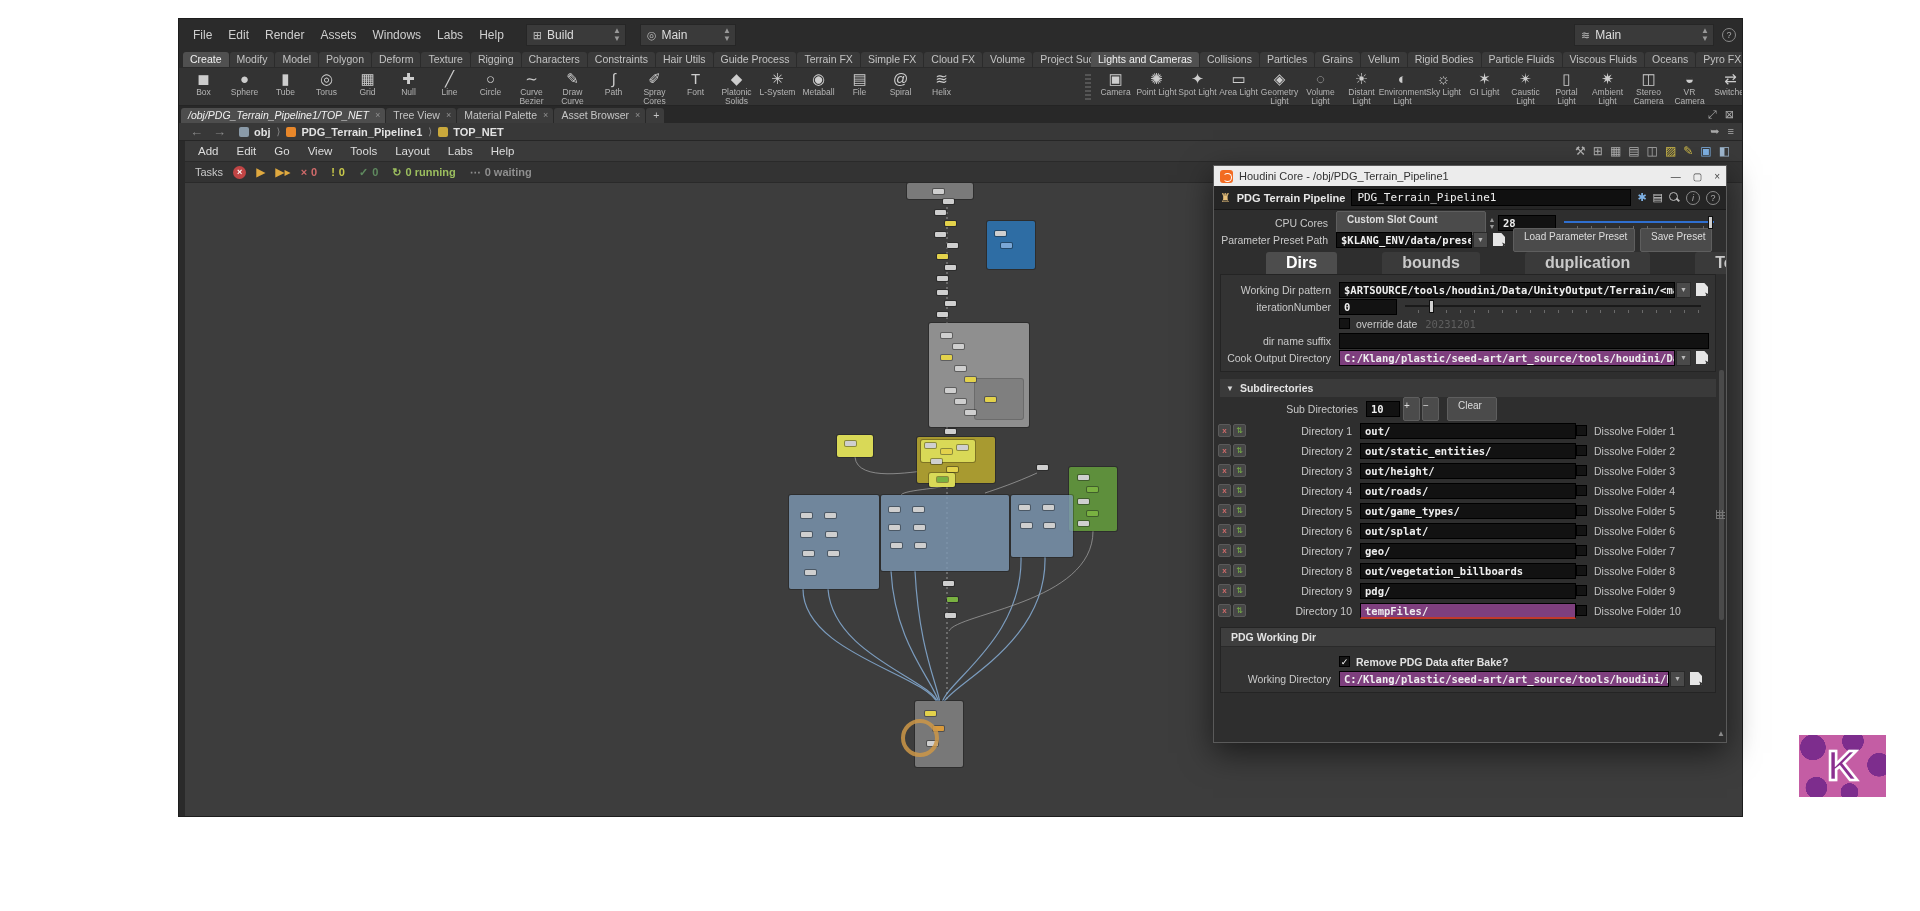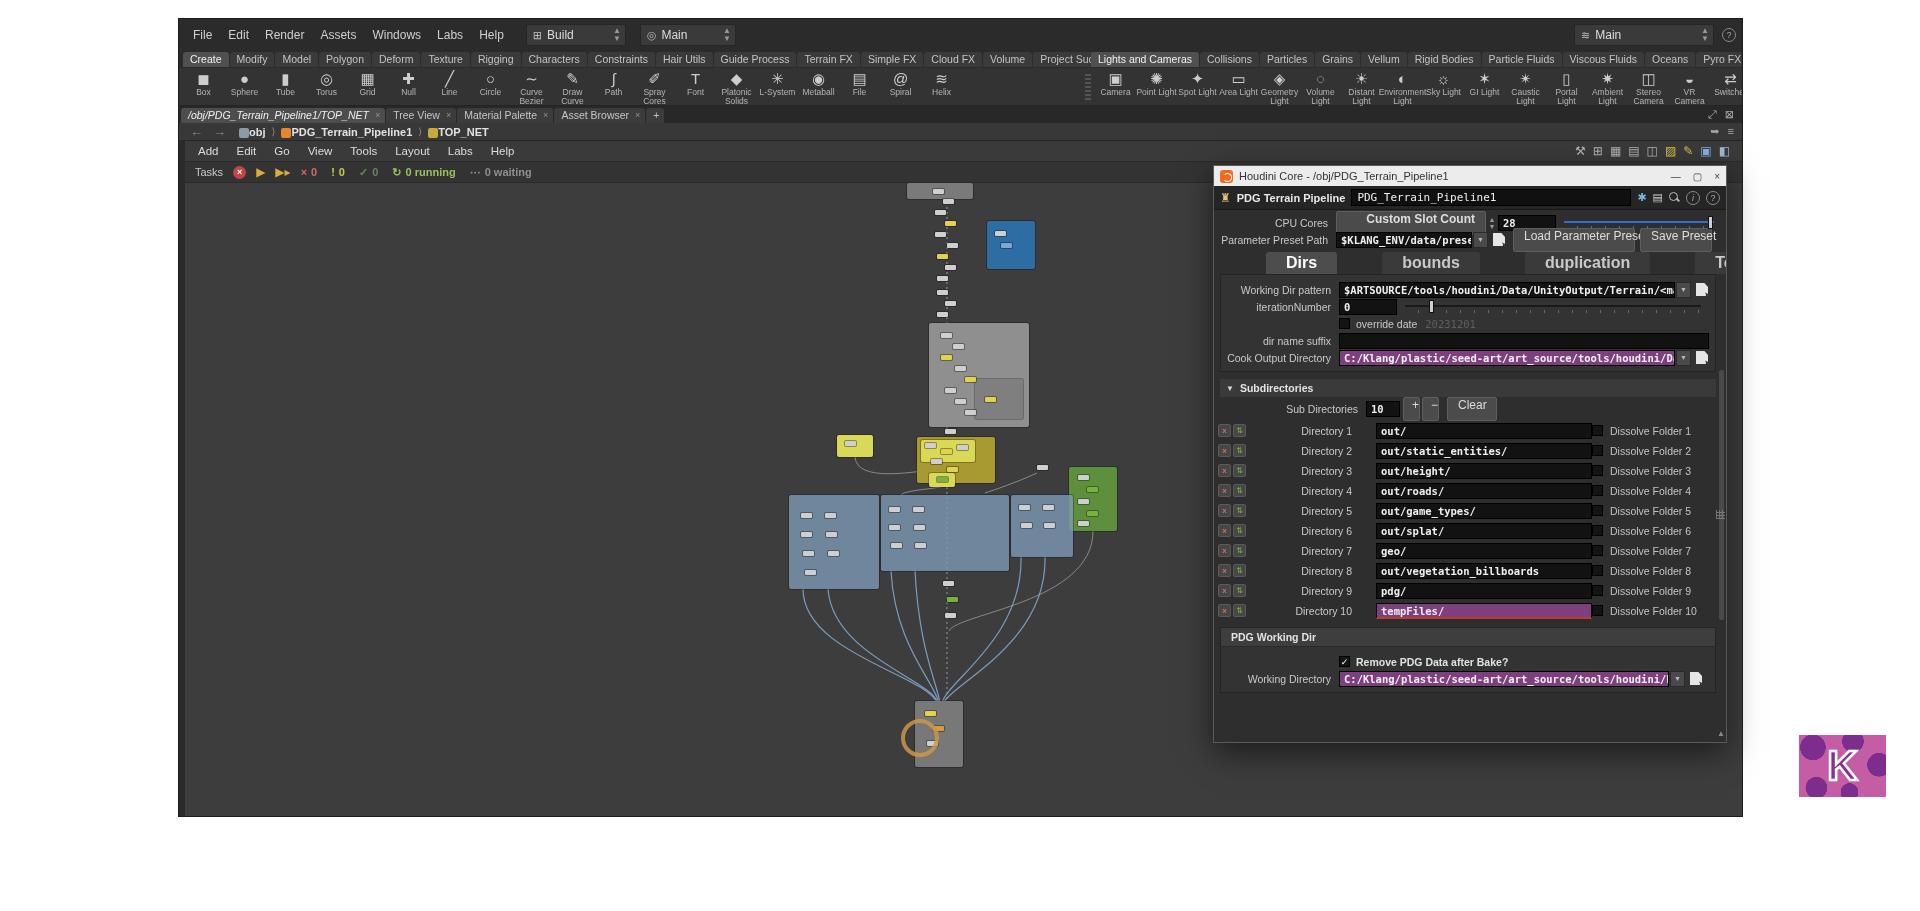--- a/index.html
+++ b/index.html
@@ -36,21 +36,21 @@
   
   .pane-tabs { height:17px; background:#282828; display:flex; align-items:flex-end; padding-left:2px; gap:1px; flex-shrink:0; font-size:10.5px; }
   .pane-tab { background:#3c3c3c; color:#c5c5c5; padding:1px 5px 2px 7px; border-radius:3px 3px 0 0; display:flex; gap:6px; align-items:center; white-space:nowrap; }
   .pane-tab.active { background:#4d4d4d; color:#f0f0f0; font-style:italic; }
   .pane-close { color:#909090; font-size:9px; }
   .pane-right { margin-left:auto; display:flex; gap:8px; padding:0 8px 2px; color:#aaa; font-size:11px; }
 
   
   .pathbar { height:18px; background:#383838; display:flex; align-items:center; gap:4px; padding:0 8px; flex-shrink:0; border-bottom:1px solid #262626; }
   .nav-arrow { color:#8a8a8a; font-size:13px; padding:0 3px; }
-  .crumb { display:flex; align-items:flex-end; color:#e2e2e2; font-size:11px; font-weight:bold; padding:8px 6px; }
+  .crumb { display:flex; align-items:center; gap:5px; color:#e2e2e2; font-size:11px; font-weight:bold; padding:8px 6px; }
   .crumb-ico { width:10px; height:10px; border-radius:2px; }
   .crumb-sep { color:#8a8a8a; font-size:10px; }
   .pathbar-right { margin-left:auto; display:flex; gap:8px; color:#aaa; font-size:11px; }
 
   
   .netpane { flex:1; display:flex; flex-direction:column; border-left:6px solid #2a2a2a; min-height:0; }
   .netmenu { height:20px; background:#3a3a3a; display:flex; align-items:center; padding:0 4px; color:#ddd; font-size:11.5px; flex-shrink:0; }
   .netmenu .menu-item { padding:2px 9px; }
   .netmenu-right { margin-left:auto; display:flex; gap:7px; padding-right:8px; font-size:12px; color:#b5b5b5; align-items:center; }
   .taskbar { height:22px; background:#333; display:flex; align-items:center; gap:10px; padding:0 10px; color:#c9c9c9; font-size:11px; border-top:1px solid #2a2a2a; border-bottom:1px solid #2a2a2a; flex-shrink:0; }
@@ -82,21 +82,21 @@
   .fhead-icons { display:flex; gap:6px; align-items:center; font-size:11px; }
   .fbody { flex:1; padding:4px 8px 4px 4px; overflow:hidden; position:relative; }
 
   .prow { display:flex; align-items:center; height:17px; margin:0 0; }
   .plabel { width:118px; text-align:right; padding-right:8px; color:#c9c9c9; font-size:10.5px; flex-shrink:0; white-space:nowrap; }
   .pfield { background:#121212; border:1px solid #000; color:#efefef; font-family:"DejaVu Sans Mono",monospace; font-size:10.5px; font-weight:bold; height:16px; line-height:14px; padding:0 4px; overflow:hidden; white-space:nowrap; }
   .pfield.purple { background:#7e3f7e; }
   .dd-btn { width:15px; height:16px; background:#4a4a4a; border:1px solid #2a2a2a; color:#b9b9b9; font-size:7px; line-height:14px; text-align:center; margin-left:1px; }
   .pick { width:12px; height:13px; background:#e6e6e6; margin-left:5px; position:relative; clip-path:polygon(0 0,70% 0,100% 30%,100% 100%,0 100%); }
   .pick::after { content:"➤"; position:absolute; right:-2px; bottom:-3px; font-size:7px; color:#2e2e2e; }
-  .hbtn { background:#4b4b4b; border:1px solid #5e5e5e; border-radius:2px; color:#ddd; font-size:12px; height:24px; line-height:15px; padding:0 10px; text-align:right; white-space:nowrap; }
+  .hbtn { background:#4b4b4b; border:1px solid #5e5e5e; border-radius:2px; color:#ddd; font-size:10px; height:24px; line-height:15px; padding:0 10px; text-align:left; white-space:nowrap; }
   .spin2 { width:12px; color:#999; font-size:7px; line-height:7px; text-align:center; }
   .slider { flex:1; position:relative; height:15px; margin:0 4px 0 8px; }
   .slider .track { position:absolute; left:0; right:0; top:6px; height:2px; background:#2f6fd0; }
   .slider .track.dark { background:#1a1a1a; }
   .slider .ticks { position:absolute; left:0; right:0; bottom:1px; height:3px; background:repeating-linear-gradient(90deg,transparent 0 13px,#6a6a6a 13px 14px); }
   .slider .handle { position:absolute; top:1px; width:5px; height:13px; background:#d0d0d0; border:1px solid #111; }
 
   .ftabs { display:flex; gap:1px; margin:4px 0 0 4px; }
   .ftab { background:#3a3a3a; color:#c9c9c9; font-size:16px; font-weight:bold; padding:2px 20px; border-radius:3px 3px 0 0;margin-left:44px; }
   .ftab.active { background:#4d4d4d; color:#fff; }
@@ -107,21 +107,21 @@
   .tri { font-size:8px; color:#d8d8d8; }
 
   .chk { width:11px; height:11px; background:#141414; border:1px solid #000; color:#fff; font-size:9px; line-height:10px; text-align:center; flex-shrink:0; }
   .dim { color:#5f5f5f; font-family:"DejaVu Sans Mono",monospace; font-size:10.5px; margin-left:8px; }
 
   .dir-row { display:flex; align-items:center; height:17px; margin:3px 0; }
   .mini-btn { width:13px; height:13px; background:#474747; border:1px solid #5a5a5a; border-radius:2px; font-size:8px; line-height:11px; text-align:center; margin-right:2px; flex-shrink:0; }
   .mini-btn.x { color:#d06a6a; font-weight:bold; }
   .mini-btn.ud { color:#7ab648; }
   .dir-label { width:112px; text-align:right; padding-right:8px; color:#c9c9c9; font-size:10.5px; flex-shrink:0; }
-  .dir-field { width:216px; flex-shrink:0;margin-left:16px; }
+  .dir-field { width:216px; flex-shrink:0; }
   .dir-field.hl { background:#7e3f7e; border-bottom:2px solid #c0392b; }
   .dissolve { color:#c3c3c3; font-size:10.5px; margin-left:7px; white-space:nowrap; }
 
   .win-scroll { position:absolute; right:2px; top:160px; width:5px; height:250px; background:#4a4a4a; border-radius:2px; }
   .grid-handle { position:absolute; right:1px; top:300px; width:9px; height:9px; background:repeating-linear-gradient(0deg,#777 0 1px,transparent 1px 3px),repeating-linear-gradient(90deg,#777 0 1px,transparent 1px 3px); }
   .scroll-up { position:absolute; right:1px; bottom:4px; color:#8a8a8a; font-size:8px; }
 
   
   .klang-logo { position:absolute; left:1799px; top:735px; width:87px; height:62px; background:#c45da4;
     background-image:radial-gradient(circle 13px at 16% 20%, #7d2d8d 97%, transparent),

